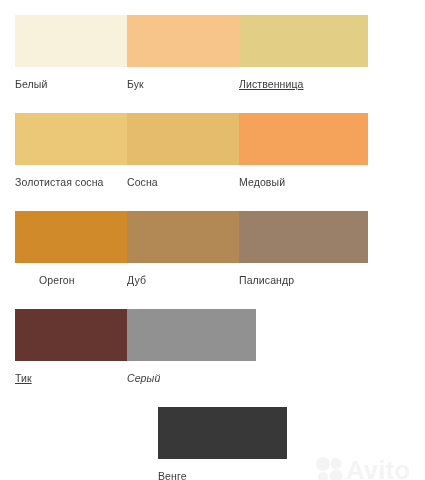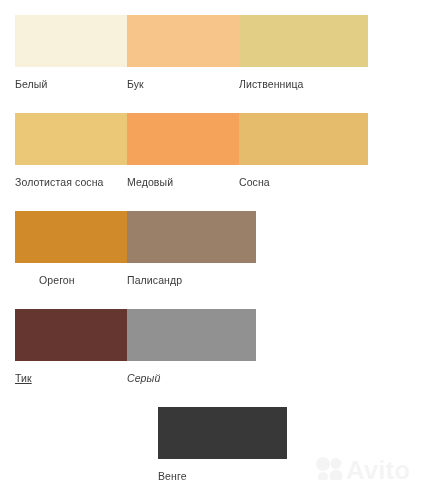--- a/index.html
+++ b/index.html
@@ -86,43 +86,47 @@
     <div class="swatch-cell">
       <span class="swatch-chip" style="background-color: rgb(248, 242, 220);"></span>
       <span class="swatch-label" style="color: rgb(58, 58, 58);">Белый</span>
     </div>
     <div class="swatch-cell">
       <span class="swatch-chip" style="background-color: rgb(247, 197, 138);"></span>
       <span class="swatch-label" style="color: rgb(58, 58, 58);">Бук</span>
     </div>
     <div class="swatch-cell">
       <span class="swatch-chip" style="background-color: rgb(227, 206, 133);"></span>
-      <span class="swatch-label" style="color: rgb(58, 58, 58);">Лиственница</span>
+      <span class="swatch-label" style="color: rgb(58, 58, 58); text-decoration: underline;">Лиственница</span>
     </div>
   </div>
 
   <div class="swatch-row row-1">
     <div class="swatch-cell">
       <span class="swatch-chip" style="background-color: rgb(235, 200, 120);"></span>
       <span class="swatch-label" style="color: rgb(58, 58, 58);">Золотистая сосна</span>
     </div>
     <div class="swatch-cell">
+      <span class="swatch-chip" style="background-color: rgb(229, 187, 108);"></span>
+      <span class="swatch-label" style="color: rgb(58, 58, 58);">Сосна</span>
+    </div>
+    <div class="swatch-cell">
       <span class="swatch-chip" style="background-color: rgb(245, 163, 91);"></span>
       <span class="swatch-label" style="color: rgb(58, 58, 58);">Медовый</span>
-    </div>
-    <div class="swatch-cell">
-      <span class="swatch-chip" style="background-color: rgb(229, 187, 108);"></span>
-      <span class="swatch-label" style="color: rgb(58, 58, 58);">Сосна</span>
     </div>
   </div>
 
   <div class="swatch-row row-2">
     <div class="swatch-cell">
       <span class="swatch-chip" style="background-color: rgb(209, 138, 42);"></span>
       <span class="swatch-label" style="color: rgb(58, 58, 58); padding-left: 24px;">Орегон</span>
+    </div>
+    <div class="swatch-cell">
+      <span class="swatch-chip" style="background-color: rgb(178, 136, 84);"></span>
+      <span class="swatch-label" style="color: rgb(58, 58, 58);">Дуб</span>
     </div>
     <div class="swatch-cell">
       <span class="swatch-chip" style="background-color: rgb(155, 128, 105);"></span>
       <span class="swatch-label" style="color: rgb(58, 58, 58);">Палисандр</span>
     </div>
   </div>
 
   <div class="swatch-row row-3">
     <div class="swatch-cell">
       <span class="swatch-chip" style="background-color: rgb(101, 54, 48);"></span>

